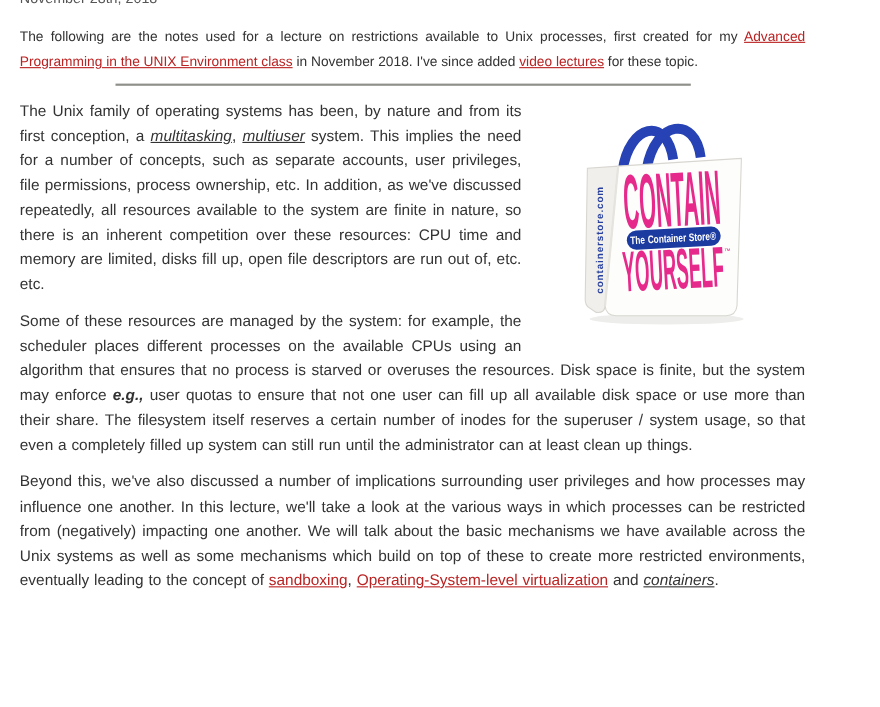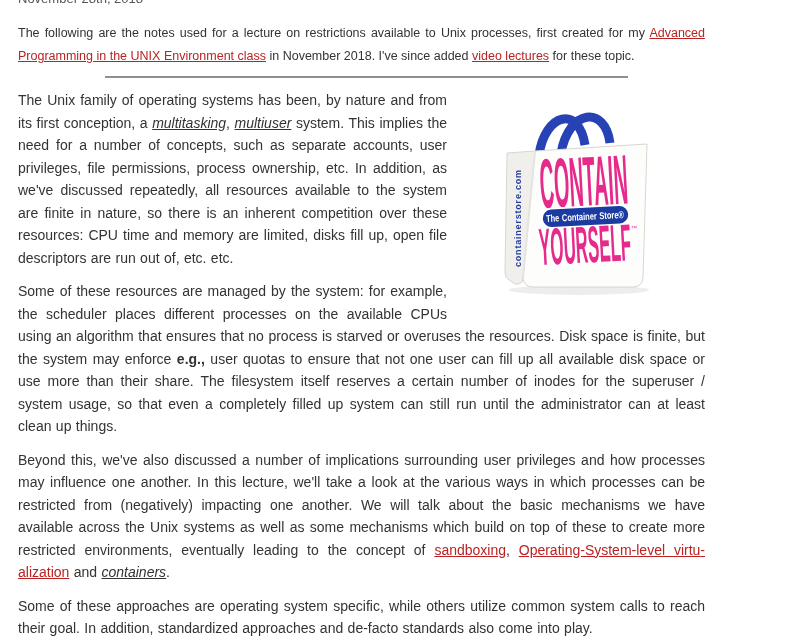--- a/index.html
+++ b/index.html
@@ -5,21 +5,21 @@
   html, body {
     margin: 0;
     padding: 0;
     background: #ffffff;
   }
   .page {
     position: relative;
     width: 800px;
     height: 643px;
     box-sizing: border-box;
-    padding: 22px 95px 0 18px;
+    padding: 22px 68px 0 18px;
     overflow: hidden;
     background: #ffffff;
     font-family: "Liberation Sans", sans-serif;
     color: #333333;
   }
   .post-date {
     position: absolute;
     top: -9px;
     left: 18px;
     font-size: 13px;
@@ -38,21 +38,21 @@
     margin: 8px 0 0 87px;
   }
   p.body-p {
     margin: 11px 0;
     font-size: 14px;
     line-height: 22.5px;
     text-align: justify;
     word-spacing: 0.5px;
   }
   p.body-p em { font-style: italic; text-decoration: underline; }
-  p.body-p strong { font-weight: bold; }
+  p.body-p strong { font-weight: bold; font-style: italic; }
   a.lnk {
     color: var(--link-red, #bb2222);
     text-decoration: underline;
     cursor: pointer;
   }
   .img-float {
     float: right;
     width: 250px;
     height: 228px;
     margin: 0 0 4px 8px;
@@ -100,16 +100,15 @@
           <text x="0" y="0" textLength="92" lengthAdjust="spacingAndGlyphs" transform="scale(1,2.0)" style="fill:var(--bag-pink,#e62a8c);font-family:'Liberation Sans',sans-serif;font-weight:bold;font-size:26px">YOURSELF</text>
           <text x="93" y="-30" style="fill:var(--bag-pink,#e62a8c);font-family:'Liberation Sans',sans-serif;font-size:6px">™</text>
         </g>
       </svg>
         </span><span><span>The Unix family of operating systems has been, by nature and from its first conception, a </span><em>multitasking</em><span>, </span><em>multiuser</em><span> system. This implies the need for a number of concepts, such as separate ac­counts, user privileges, file permissions, process ownership, etc. In addition, as we've discussed repeatedly, all resources avail­able to the system are finite in nature, so there is an inherent competition over these resources: CPU time and memory are limited, disks fill up, open file descriptors are run out of, etc. etc.</span></span></p>
 
     <p class="body-p"><span><span>Some of these resources are managed by the system: for exam­ple, the scheduler places different processes on the available CPUs using an algorithm that ensures that no process is starved or overuses the resources. Disk space is finite, but the system may enforce </span><strong>e.g.,</strong><span> user quotas to ensure that not one user can fill up all available disk space or use more than their share. The filesystem itself reserves a certain number of inodes for the superuser / system usage, so that even a completely filled up system can still run until the administrator can at least clean up things.</span></span></p>
 
     <p class="body-p"><span><span>Beyond this, we've also discussed a number of implications surrounding user privileges and how processes may influence one another. In this lecture, we'll take a look at the various ways in which processes can be restricted from (negatively) impacting one another. We will talk about the basic mechanisms we have available across the Unix systems as well as some mechanisms which build on top of these to create more restricted environments, eventually leading to the concept of </span><a href="#" class="lnk">sandboxing</a><span>, </span><a href="#" class="lnk">Operating-System-level virtu­alization</a><span> and </span><em>containers</em><span>.</span></span></p>
 
-    <p class="body-p"><span><span>Some of these approaches are operating system specific, while others utilize common system calls to reach their goal. In addition, standardized approaches and de-facto standards also come into play.</span></span></p>
 
   </div>
 </div>
 
 </body></html>

